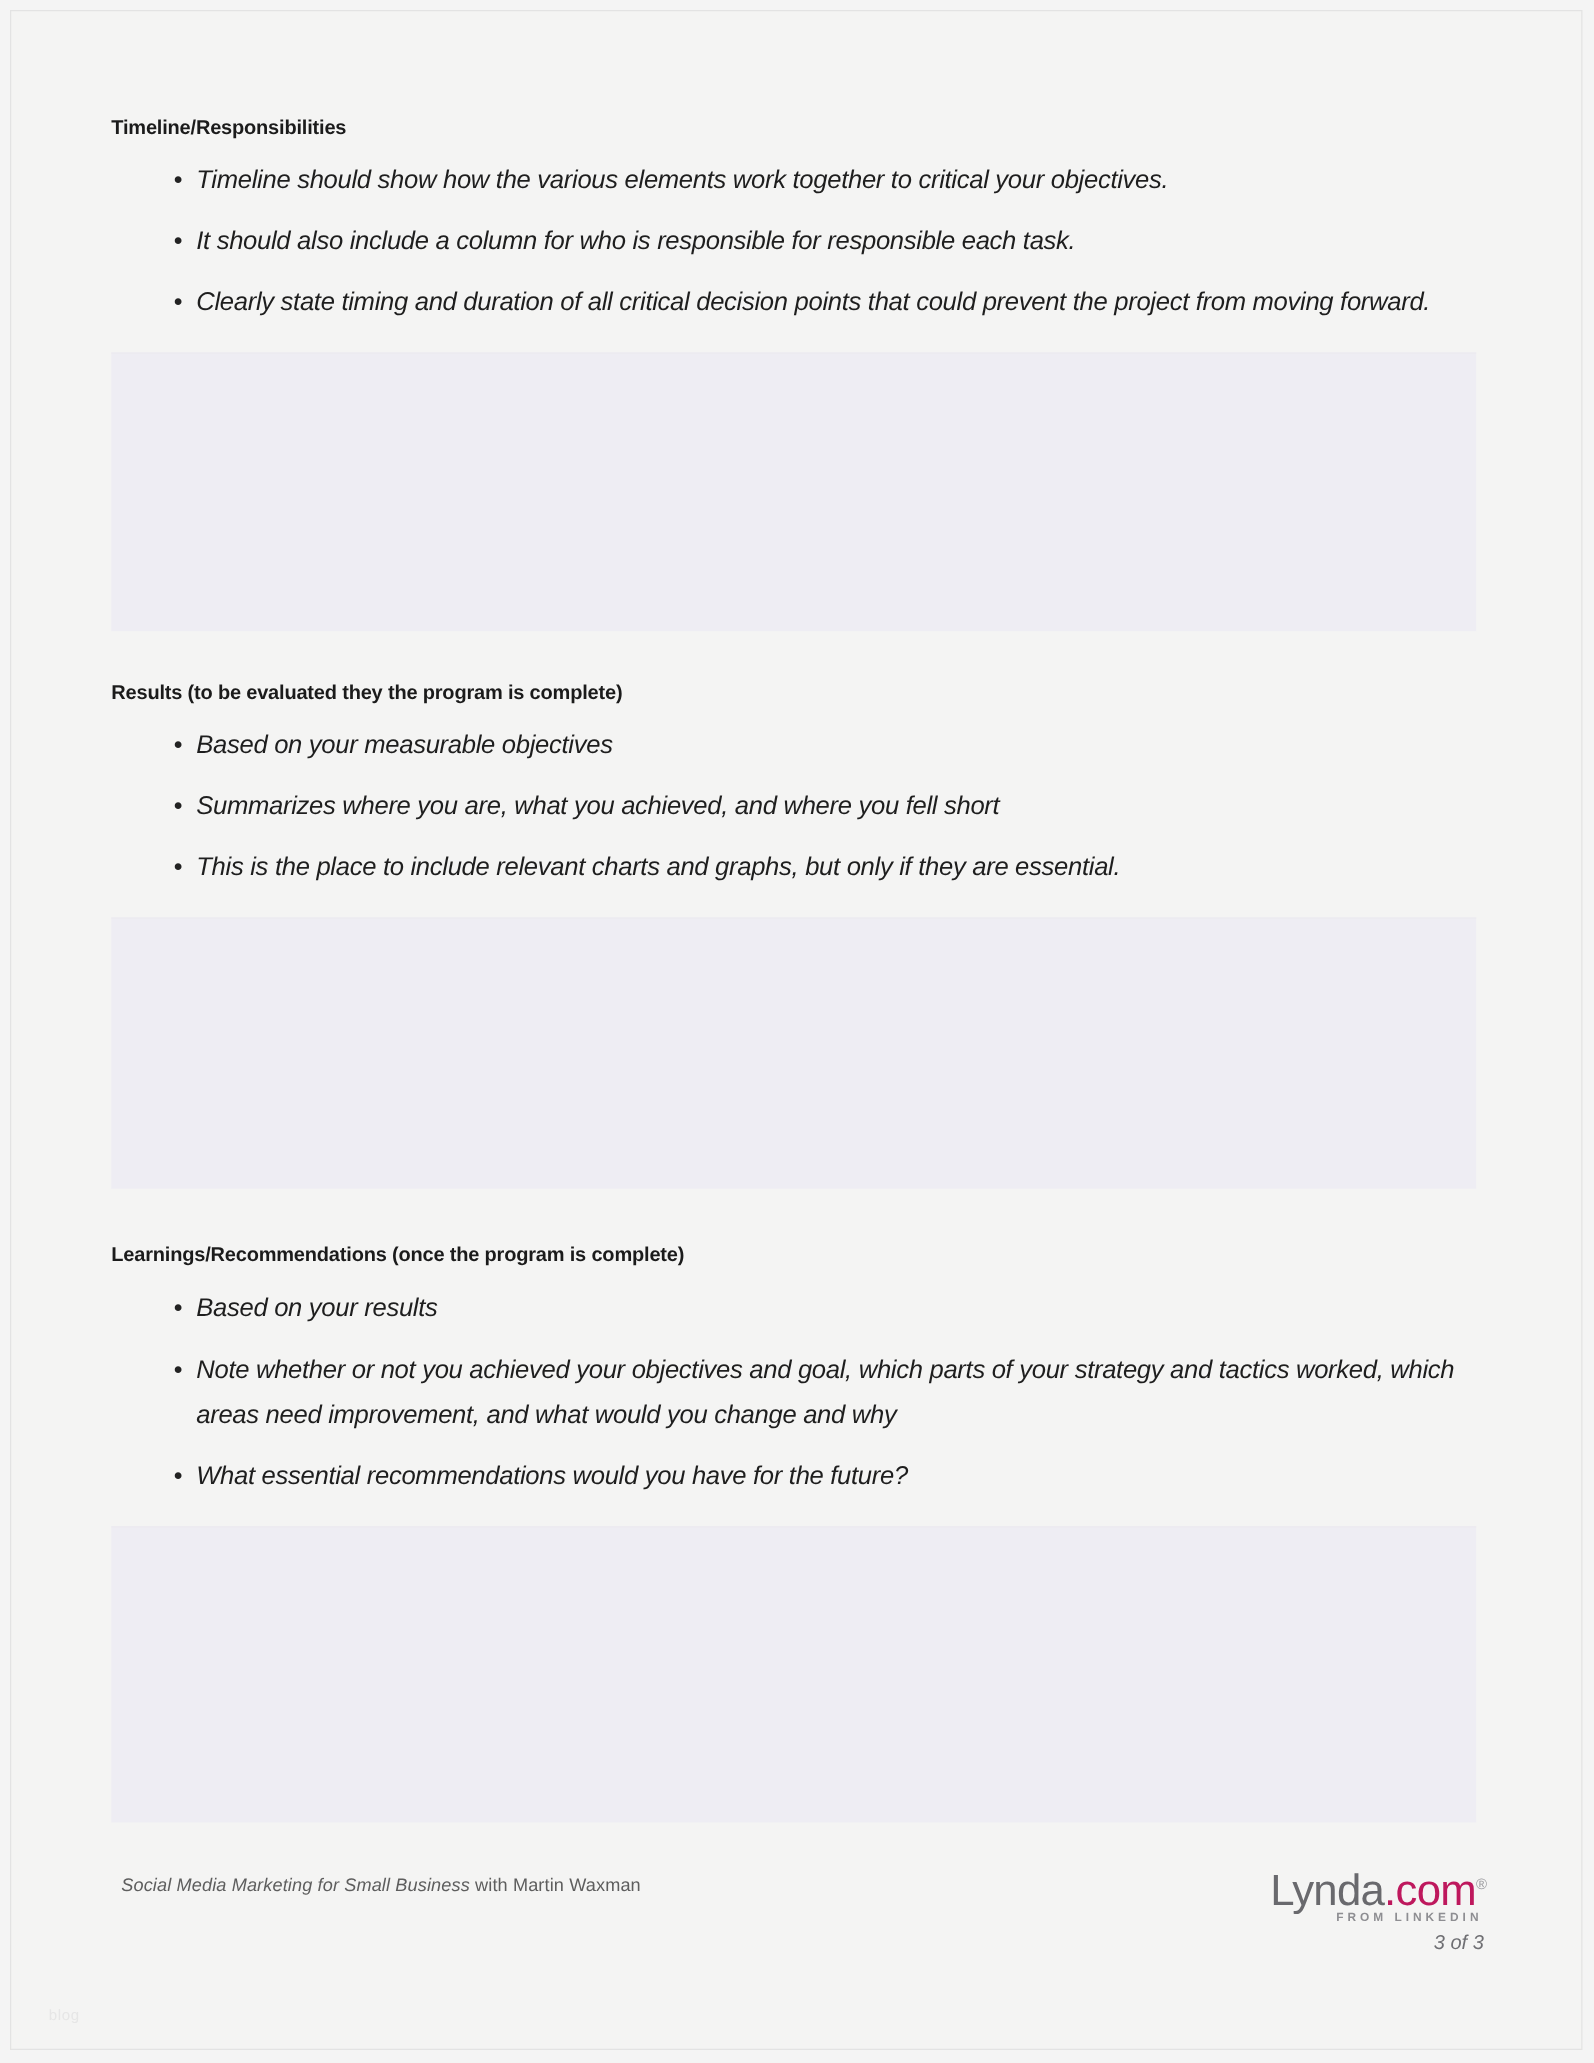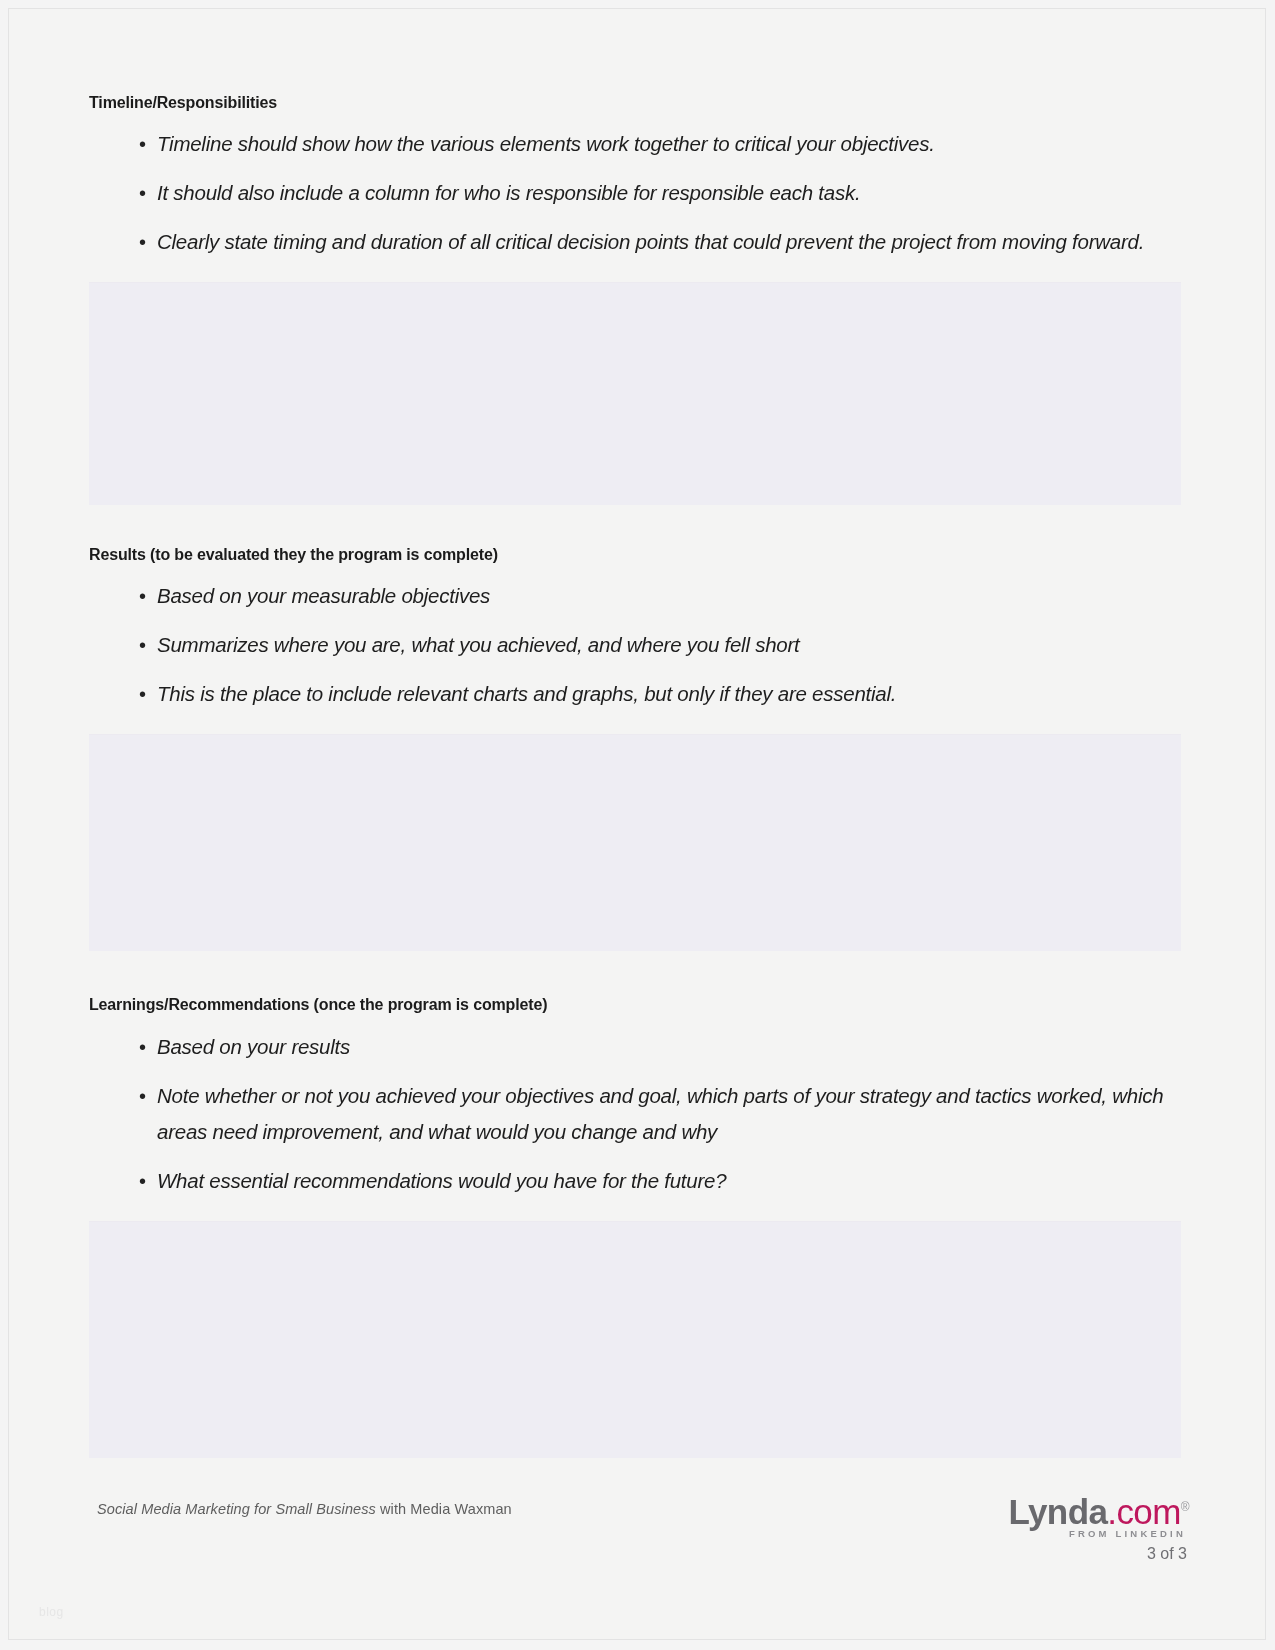--- a/index.html
+++ b/index.html
@@ -136,21 +136,21 @@
     width: 300px;
   }
   .brand-wordmark {
     font-size: 35px;
     line-height: 38px;
     color: #7b7b7f;
     letter-spacing: -0.6px;
     white-space: nowrap;
   }
   .brand-wordmark .lynda {
-    font-weight: bold;
+    font-weight: normal;
     color: #69696d;
   }
   .brand-wordmark .dotcom {
     font-weight: normal;
     color: #be185d;
   }
   .brand-wordmark .reg {
     font-size: 12px;
     vertical-align: super;
     color: #9b9b9f;
@@ -163,20 +163,21 @@
     margin-right: 3px;
     white-space: nowrap;
     font-weight: bold;
   }
   .page-number {
     font-size: 16px;
     color: #6f6f73;
     margin-top: 6px;
     margin-right: 2px;
     white-space: nowrap;
+    font-style: italic;
   }
 
   .watermark {
     position: absolute;
     left: 30px;
     top: 1596px;
     font-size: 12px;
     color: #e6e6e6;
     letter-spacing: 0.5px;
   }
@@ -249,21 +250,21 @@
         </ul>
         <div class="placeholder-box box-short"></div>
       </div>
 
     </div>
 
     <div class="footer">
       <div class="footer-row">
 
         <div class="footer-course">
-          <span class="course-title">Social Media Marketing for Small Business</span><span class="course-with"> with Media Waxman</span>
+          <span class="course-title">Social Media Marketing for Small Business</span><span class="course-with"> with Martin Waxman</span>
         </div>
 
         <div class="brand">
           <div class="brand-wordmark">
             <span class="lynda">Lynda</span><span class="dotcom">.com</span><span class="reg">®</span>
           </div>
           <div class="brand-sub">FROM LINKEDIN</div>
           <div class="page-number">3 of 3</div>
         </div>
 

